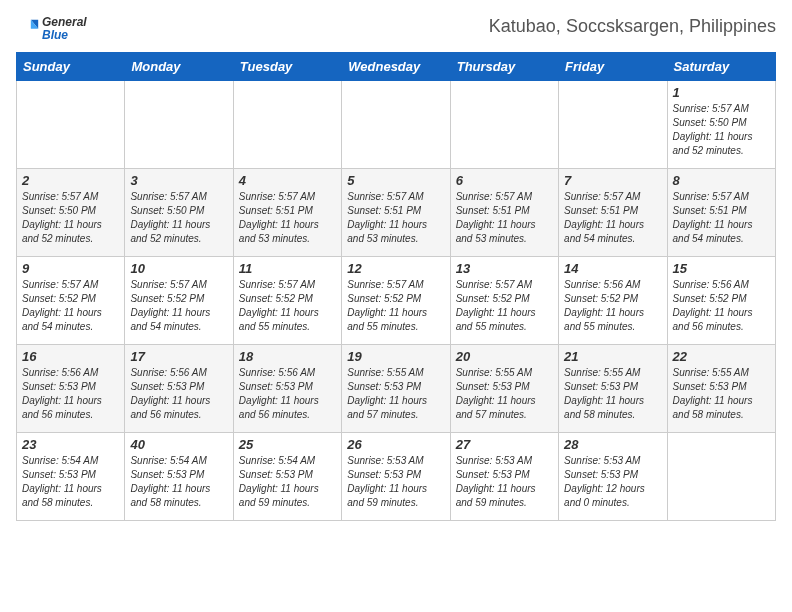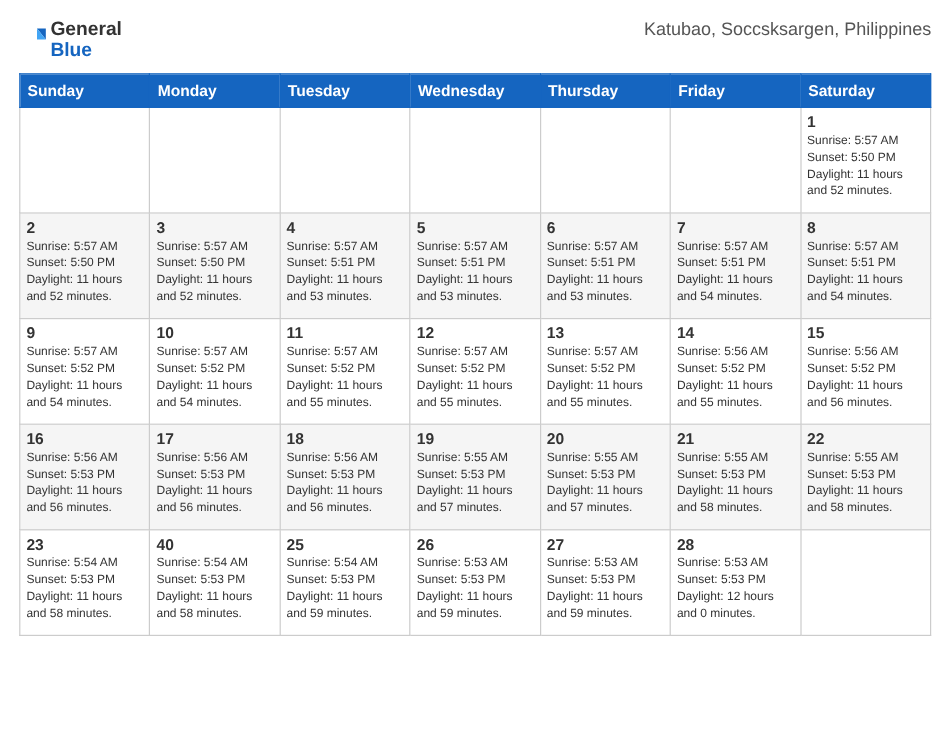--- a/index.html
+++ b/index.html
@@ -15,46 +15,48 @@
       justify-content: space-between;
       align-items: flex-start;
       margin-bottom: 10px;
     }
     .logo {
       display: flex;
       align-items: center;
       gap: 2px;
     }
     .logo-text {
-      font-size: 16px;
+      font-size: 12px;
       font-weight: bold;
       line-height: 1.1;
+      font-style: italic;
     }
     .logo-general { color: #333; }
     .logo-blue { color: #1565c0; }
     .logo-icon {
       width: 22px;
       height: 22px;
       margin-left: 2px;
     }
     .title-block { text-align: right; }
     .month-title {
       font-size: 36px;
       font-weight: bold;
       color: #333;
       line-height: 1.1;
     }
     .location {
-      font-size: 15px;
+      font-size: 18px;
       color: #555;
     }
     .calendar {
       width: 100%;
       border-collapse: collapse;
       border: 1px solid #ccc;
+      font-style: italic;
     }
     .calendar th {
       background: #1565c0;
       color: #fff;
       font-size: 13px;
       font-weight: bold;
       padding: 6px 6px;
       text-align: left;
       border: 1px solid #1565c0;
     }

